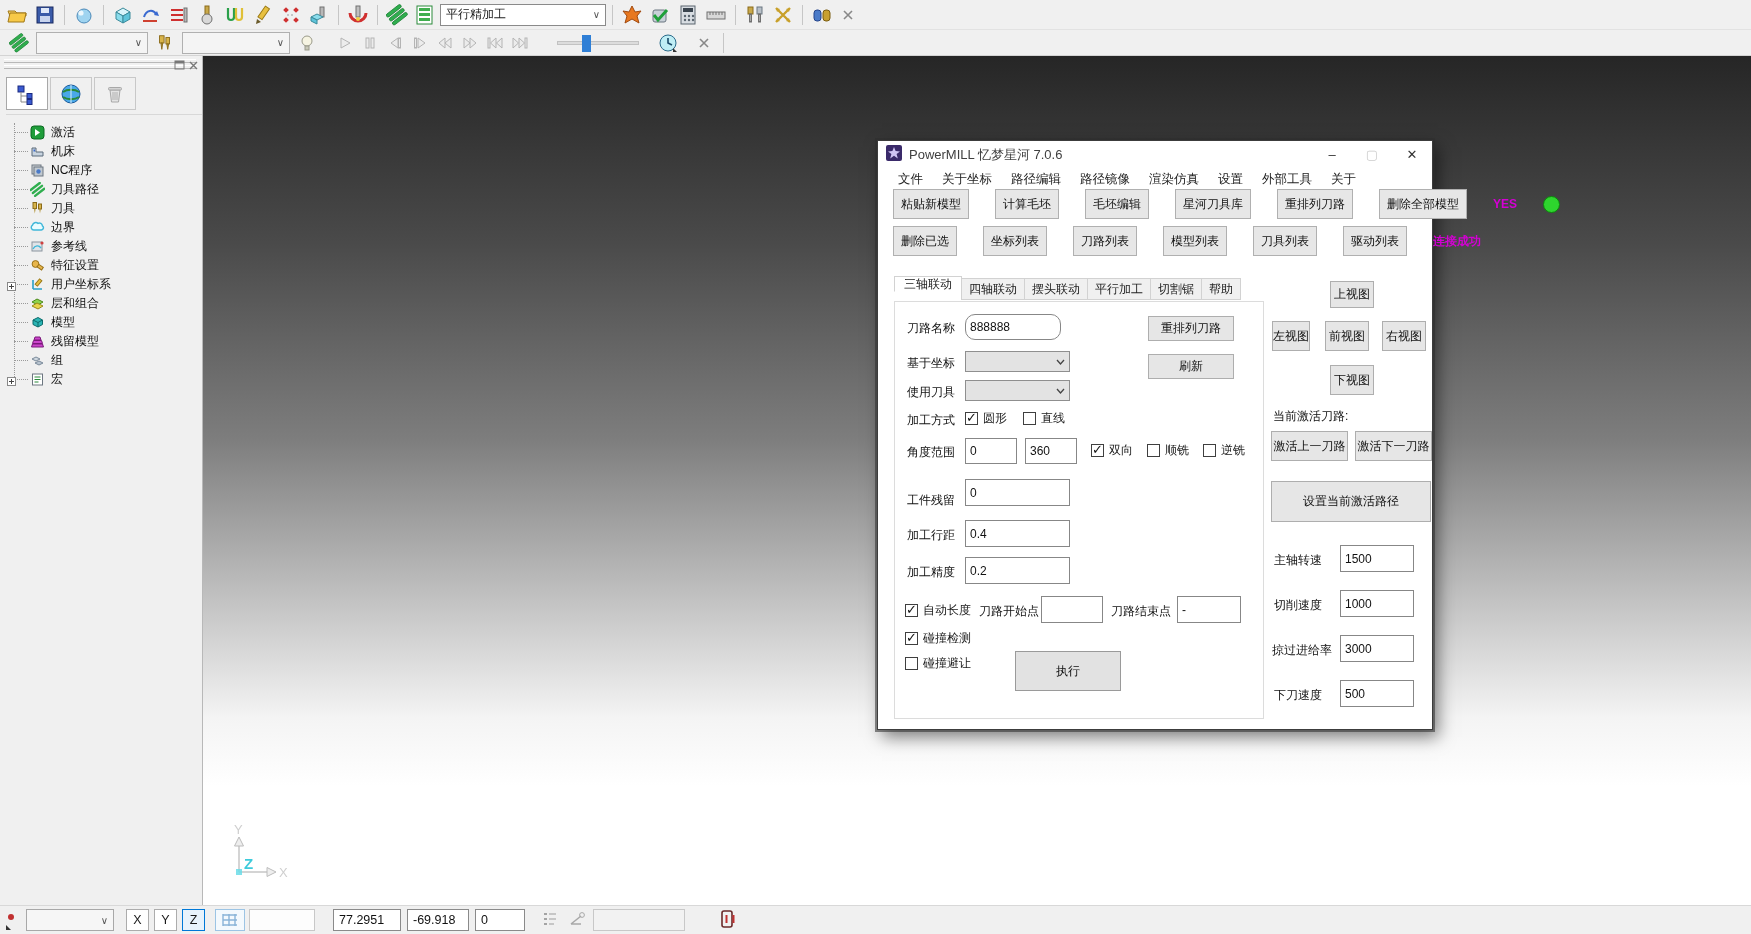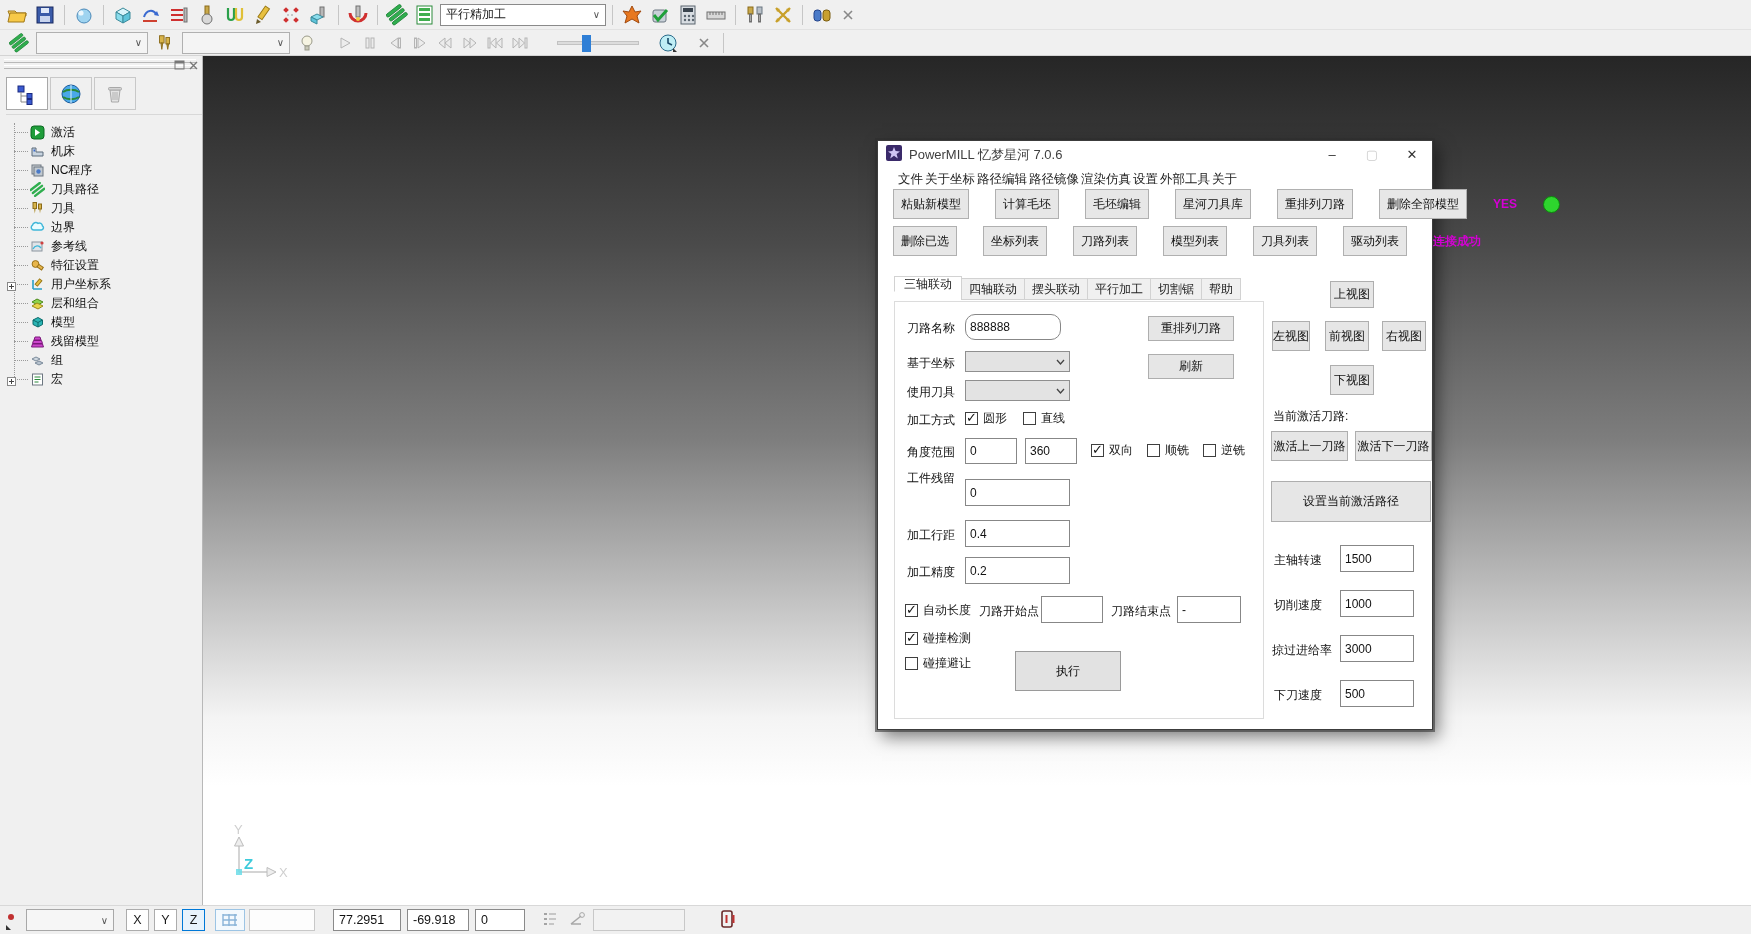--- a/index.html
+++ b/index.html
@@ -48,21 +48,21 @@
   
   .dialog { position:absolute; left:877px; top:140px; width:556px; height:590px; background:#ffffff;
     border:1px solid #3c3c3c; box-shadow:0 0 0 2px rgba(45,45,45,.55), 5px 7px 16px rgba(0,0,0,.5); }
   .titlebar { position:absolute; left:0; top:0; right:0; height:27px; display:flex; align-items:center;
     padding-left:8px; gap:7px; background:#fff; }
   .title { font-size:13px; color:#3f3f3f; }
   .winbtns { margin-left:auto; display:flex; height:27px; }
   .winbtn { width:40px; height:27px; display:flex; align-items:center; justify-content:center;
     font-size:13px; color:#333; }
   .winbtn.max { color:#cccccc; }
-  .menubar { position:absolute; left:0; top:27px; right:0; height:22px; display:flex; gap:2px;
+  .menubar { position:absolute; left:0; top:27px; right:0; height:22px; display:flex; gap:19px;
     padding-left:20px; align-items:center; font-size:12.5px; color:#222; }
   .qrow { position:absolute; left:15px; right:8px; display:flex; align-items:center; gap:26px; }
   .qrow1 { top:48px; } .qrow2 { top:85px; }
   .qbtn { height:30px; background:#e7e7e7; border:1px solid #b0b0b0; display:flex; align-items:center;
     justify-content:center; padding:0 7px; font-size:12px; color:#111; white-space:nowrap; flex:none; }
   .magenta { color:#d400d4; font-weight:bold; font-size:12px; white-space:nowrap; }
   .greendot { width:17px; height:17px; border-radius:50%; background:#2ed52e; border:1px solid #0c860c; flex:none; }
   
   .tabctl { position:absolute; left:16px; top:137px; width:370px; height:441px; }
   .tabs { display:flex; position:relative; z-index:2; }
@@ -613,21 +613,21 @@
           </span>
         <span class="cbrow" style="left:252px; top:140px">
             <span class="cb"></span>
             <span>顺铣</span>
           </span>
         <span class="cbrow" style="left:308px; top:140px">
             <span class="cb"></span>
             <span>逆铣</span>
           </span>
 
-        <span class="fl" style="left:12px; top:168px">工件残留</span>
+        <span class="fl" style="left:12px; top:190px">工件残留</span>
         <input class="fi" style="left: 70px; top: 177px; width: 105px; height: 27px;" value="0">
         <span class="fl" style="left:12px; top:225px">加工行距</span>
         <input class="fi" style="left: 70px; top: 218px; width: 105px; height: 27px;" value="0.4">
         <span class="fl" style="left:12px; top:262px">加工精度</span>
         <input class="fi" style="left: 70px; top: 255px; width: 105px; height: 27px;" value="0.2">
 
         <span class="cbrow" style="left:10px; top:300px">
             <span class="cb checked"></span>
             <span>自动长度</span>
           </span>

